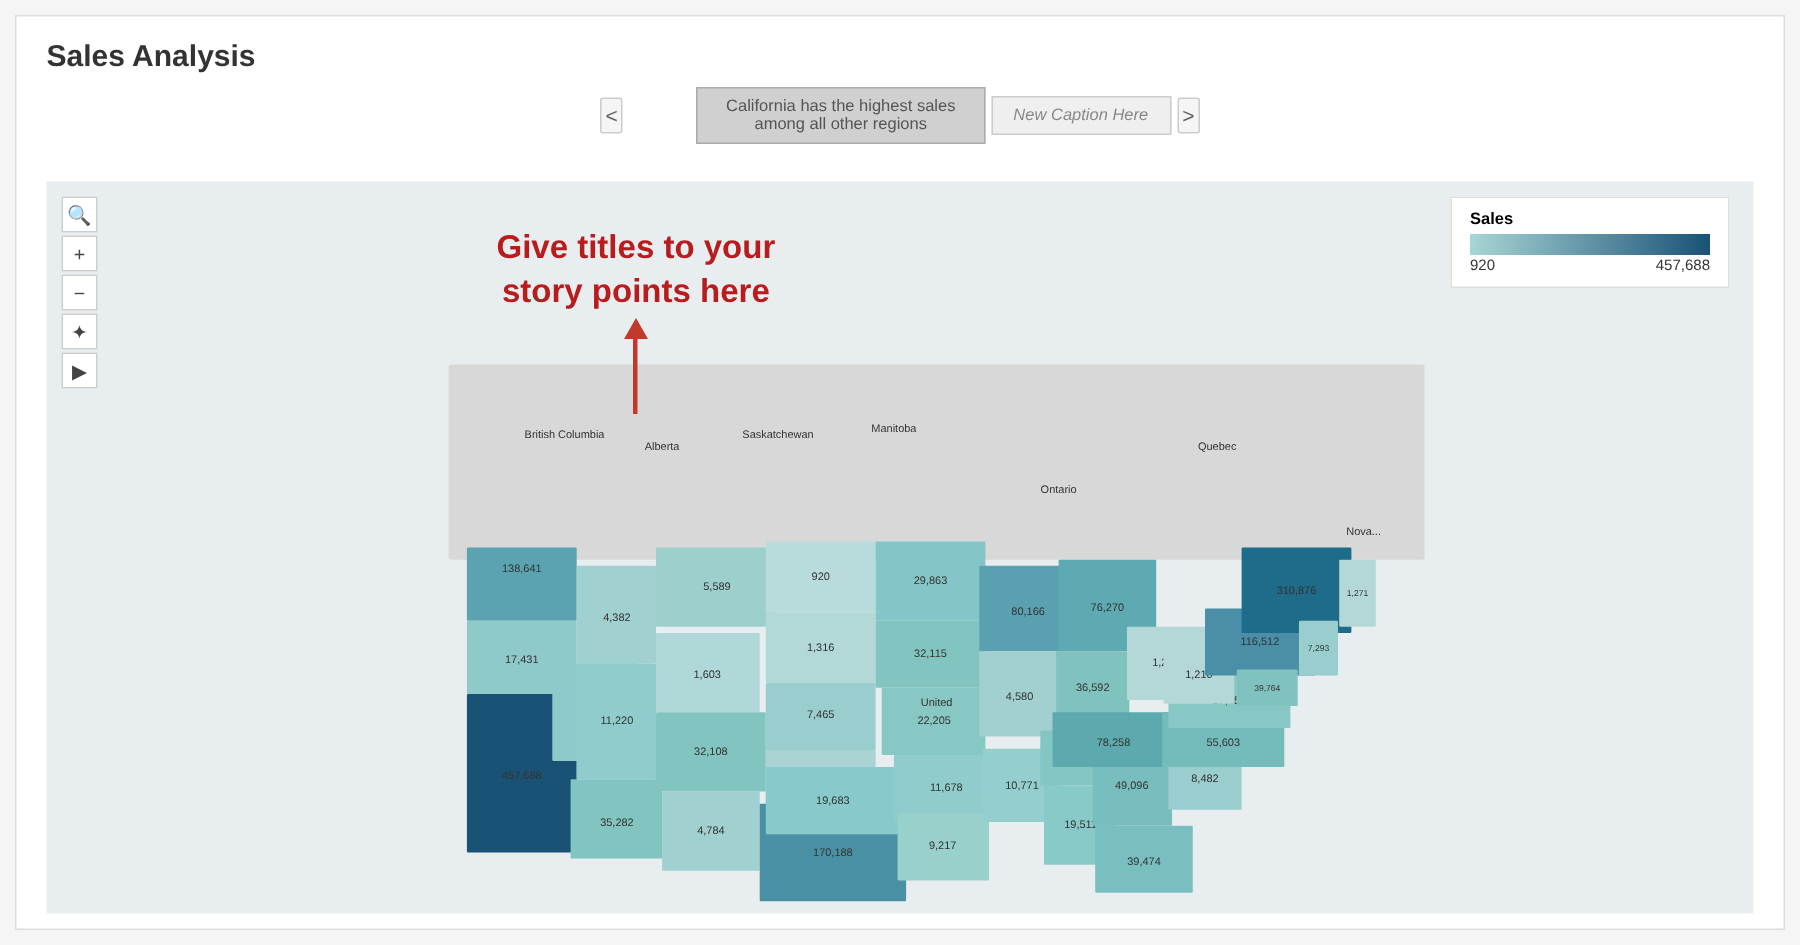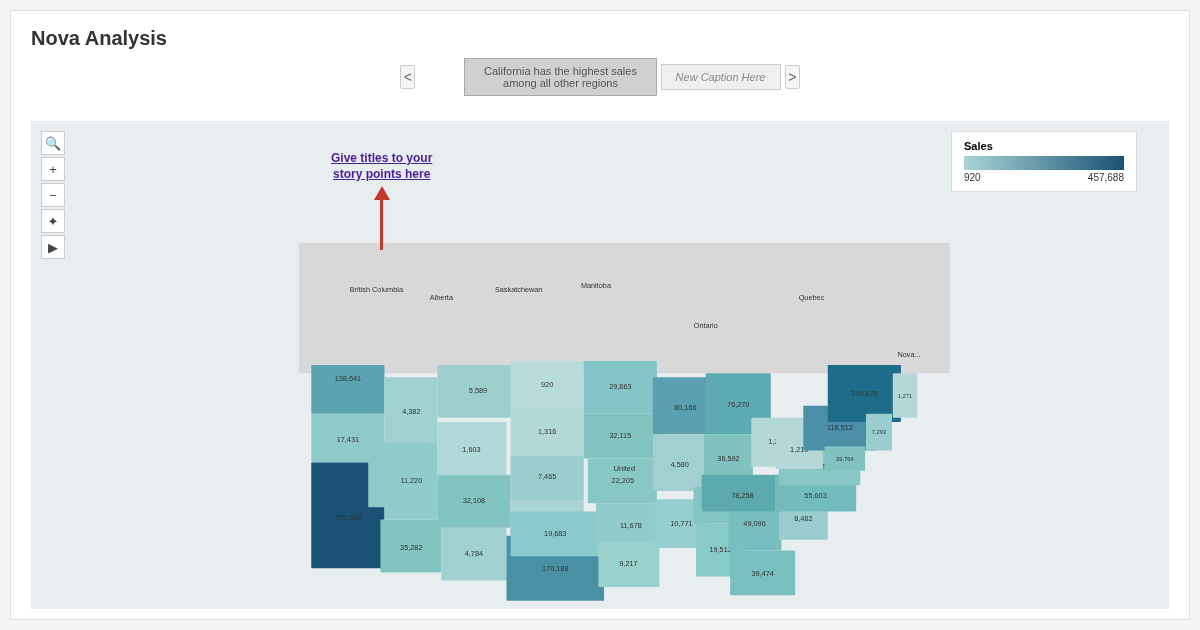--- a/index.html
+++ b/index.html
@@ -98,21 +98,21 @@
       justify-content: center;
       font-size: 13px;
       cursor: pointer;
       color: #444;
     }
 
     
     .legend {
       position: absolute;
       top: 10px;
-      right: 32px;
+      right: 16px;
       background: white;
       border: 1px solid #ddd;
       padding: 8px 12px;
       font-size: 11px;
     }
     .legend-title {
       font-weight: bold;
       margin-bottom: 4px;
     }
     .legend-bar {
@@ -129,27 +129,26 @@
     }
 
     
     .annotation-container {
       position: absolute;
       top: 30px;
       left: 300px;
       z-index: 20;
     }
     .annotation-text {
-      font-size: 12px;
+      font-size: 22px;
       font-weight: bold;
-      color: #4c1d95;
+      color: #b91c1c;
       text-align: center;
       line-height: 1.3;
       margin-bottom: 4px;
-      text-decoration: underline;
     }
     .arrow-up {
       display: flex;
       flex-direction: column;
       align-items: center;
     }
     .arrow-line {
       width: 3px;
       height: 50px;
       background: #c0392b;
@@ -175,21 +174,21 @@
       font-size: 9px;
       fill: #333;
       text-anchor: middle;
     }
   </style>
 </head>
 <body>
 
 <div class="main-container">
 
-  <div class="page-title">Nova Analysis</div>
+  <div class="page-title">Sales Analysis</div>
 
   <div class="story-nav">
     <div class="nav-arrow">&lt;</div>
     <div class="story-point active">
       <span>California has the highest sales among all other regions</span>
     </div>
     <div class="story-point empty">
       <span>New Caption Here</span>
     </div>
     <div class="nav-arrow">&gt;</div>

